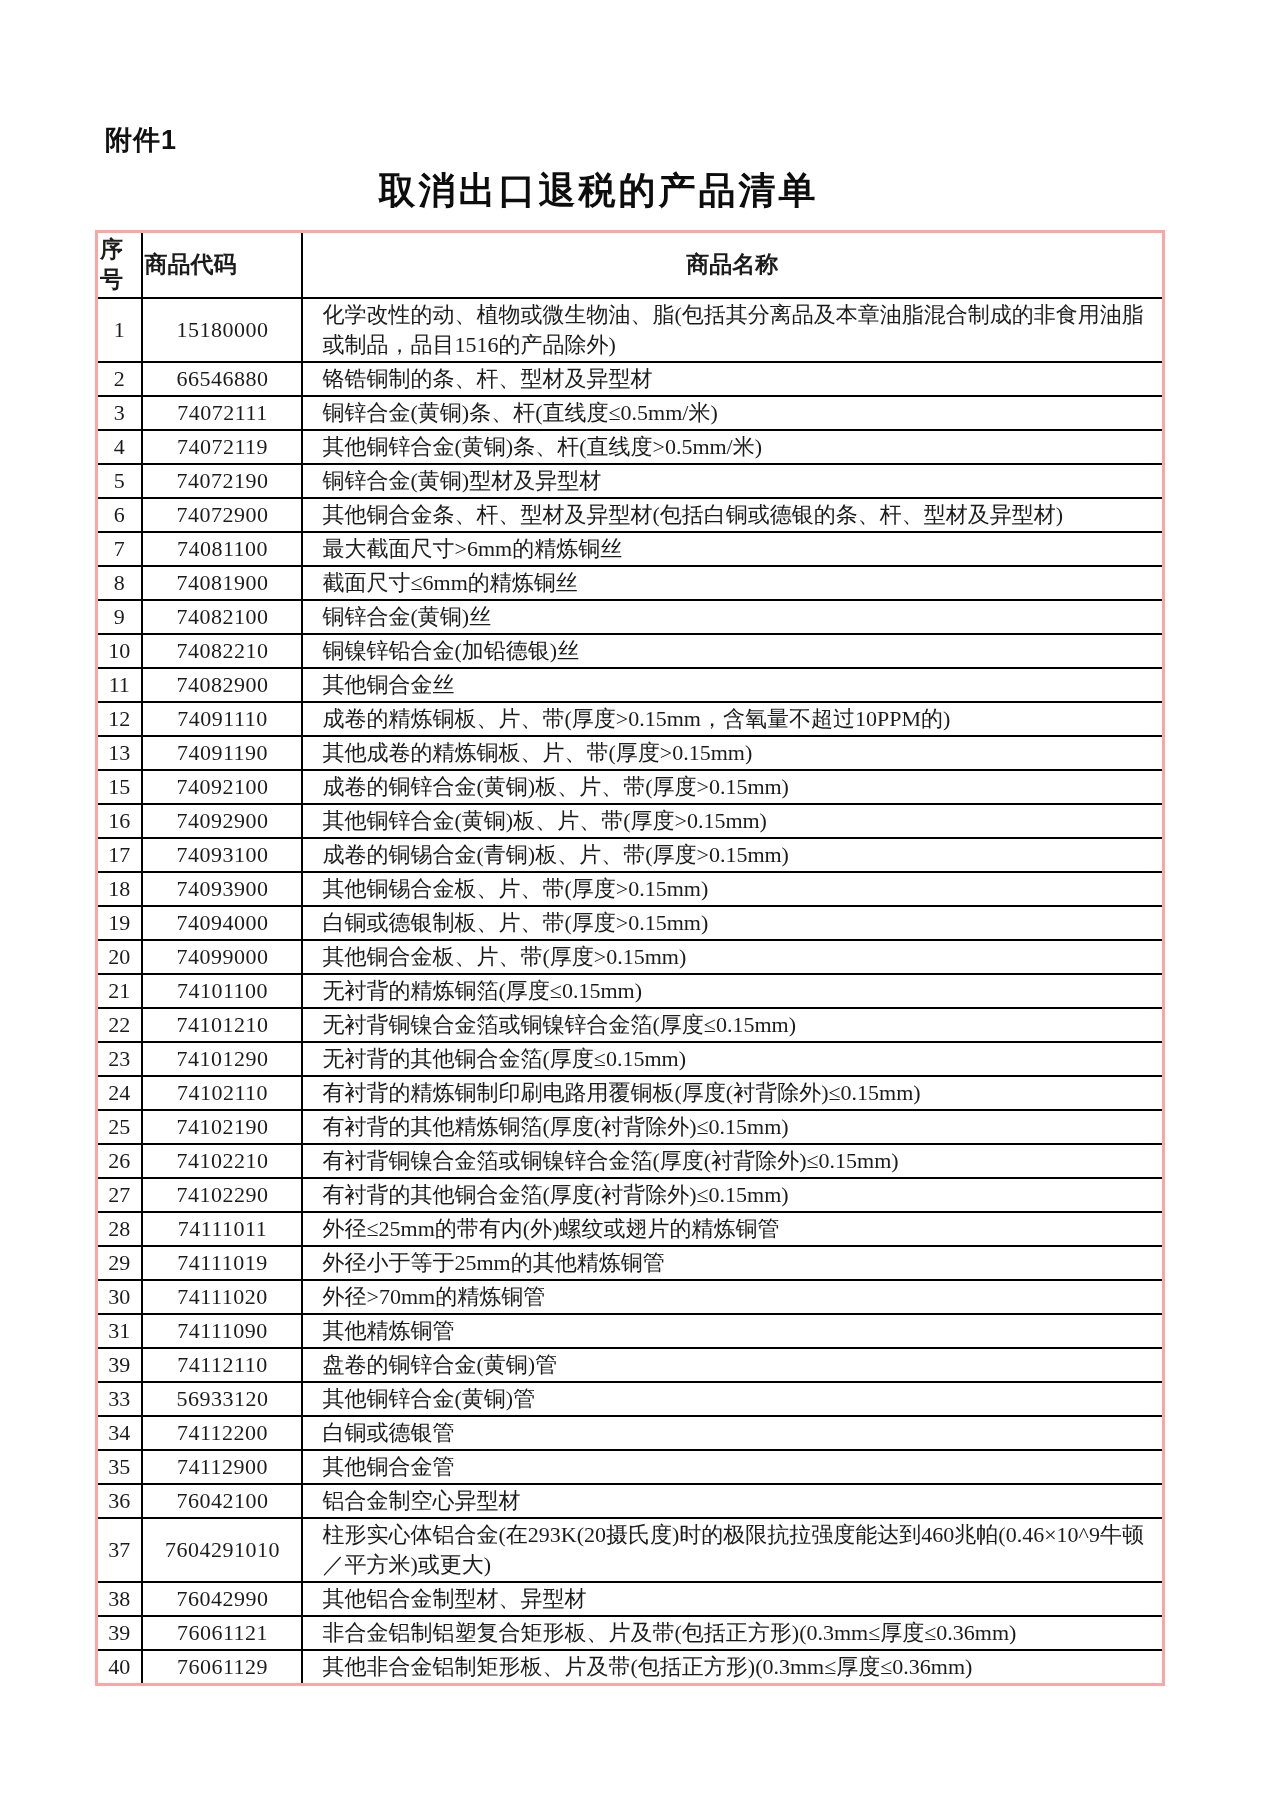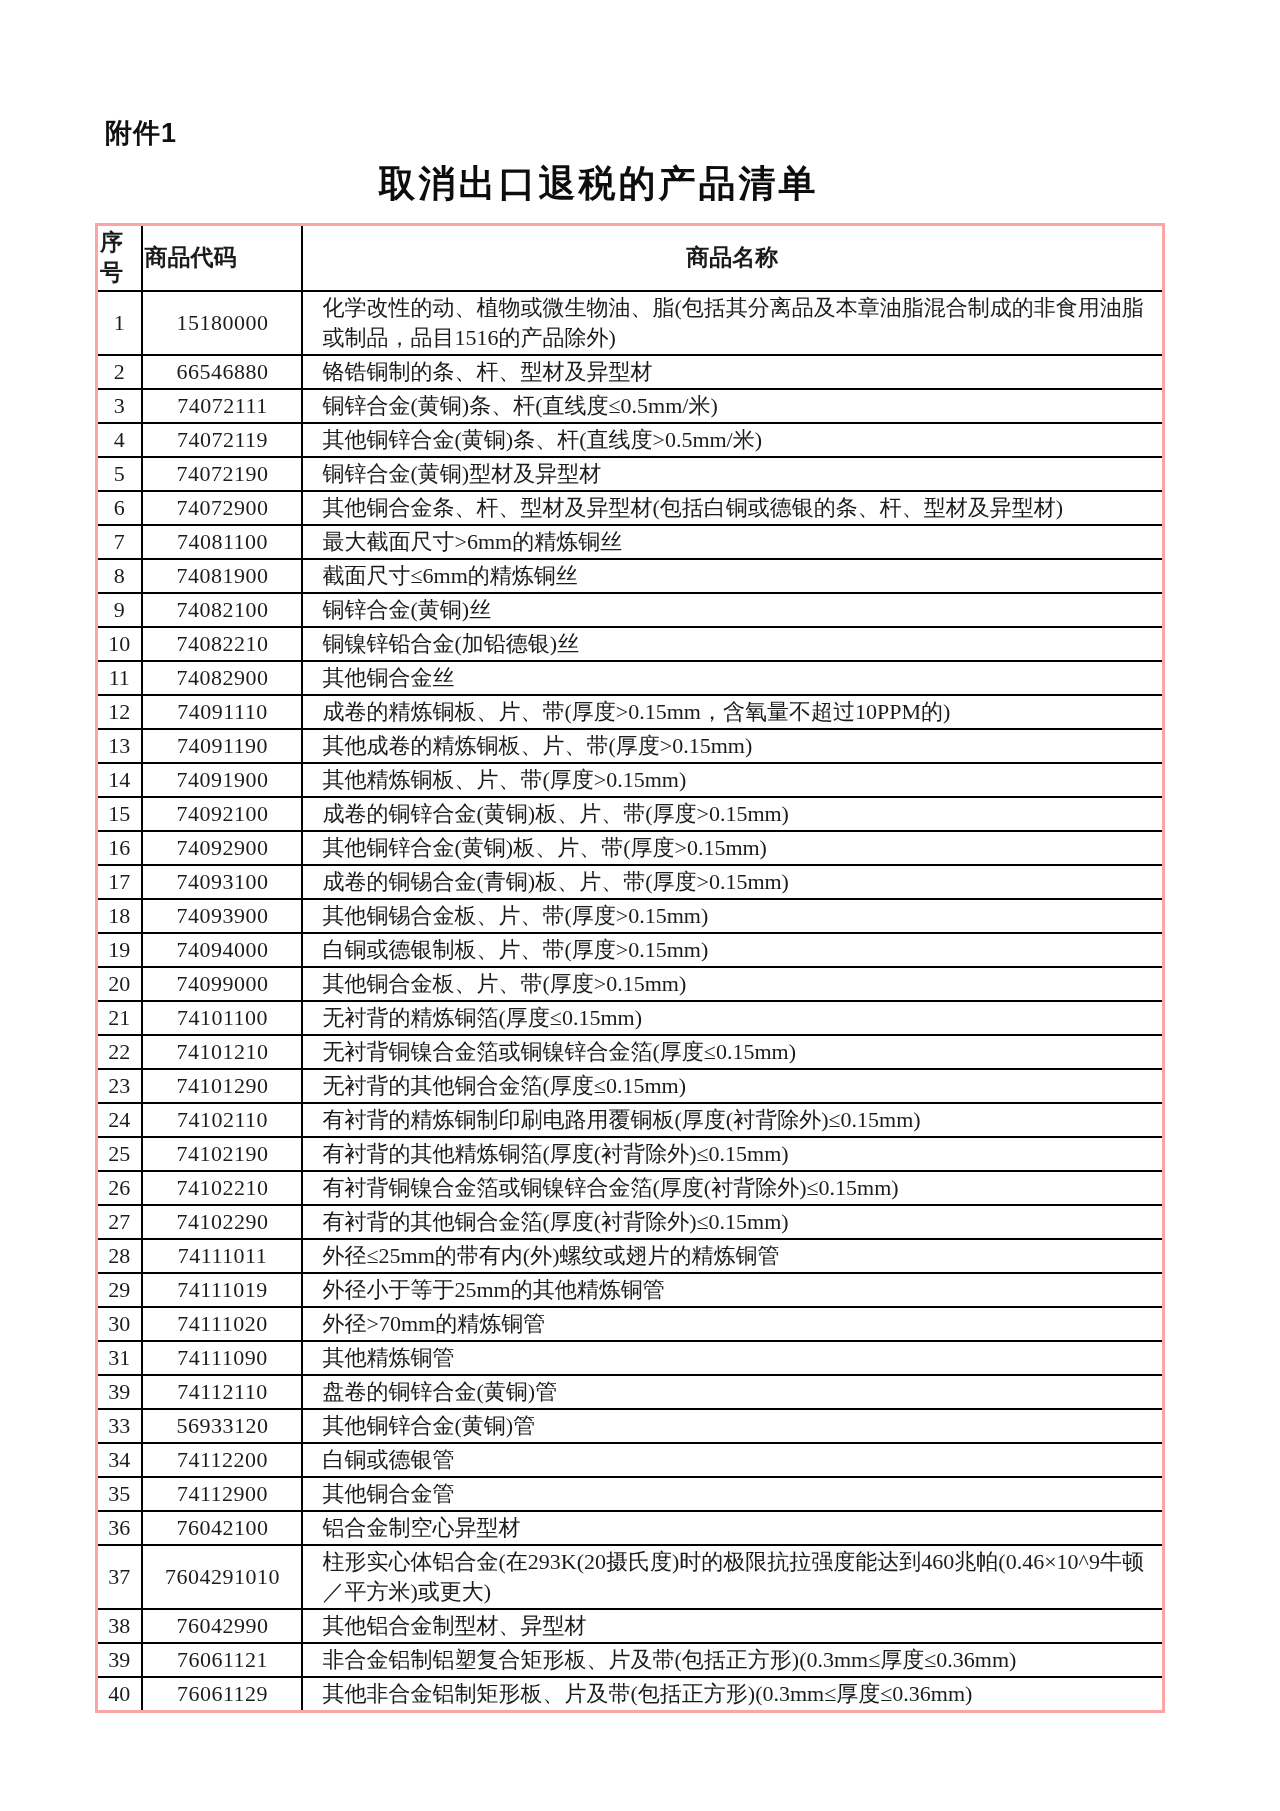--- a/index.html
+++ b/index.html
@@ -10,21 +10,21 @@
   body {
     width: 1280px;
     height: 1811px;
     position: relative;
     font-family: "Liberation Serif", serif;
     color: #1b1b1b;
   }
   .page {
     position: absolute;
     left: 95px;
-    top: 115px;
+    top: 122px;
     width: 1067px;
   }
   .attachment-label {
     font-family: "Liberation Sans", sans-serif;
     font-size: 27px;
     font-weight: 600;
     color: #111;
     margin: 0 0 8px 10px;
     letter-spacing: 1px;
   }
@@ -146,25 +146,20 @@
           <td>12</td>
           <td>74091110</td>
           <td>成卷的精炼铜板、片、带(厚度&gt;0.15mm，含氧量不超过10PPM的)</td>
         </tr>
         <tr>
           <td>13</td>
           <td>74091190</td>
           <td>其他成卷的精炼铜板、片、带(厚度&gt;0.15mm)</td>
         </tr>
         <tr>
-          <td>14</td>
-          <td>74091900</td>
-          <td>其他精炼铜板、片、带(厚度&gt;0.15mm)</td>
-        </tr>
-        <tr>
           <td>15</td>
           <td>74092100</td>
           <td>成卷的铜锌合金(黄铜)板、片、带(厚度&gt;0.15mm)</td>
         </tr>
         <tr>
           <td>16</td>
           <td>74092900</td>
           <td>其他铜锌合金(黄铜)板、片、带(厚度&gt;0.15mm)</td>
         </tr>
         <tr>

